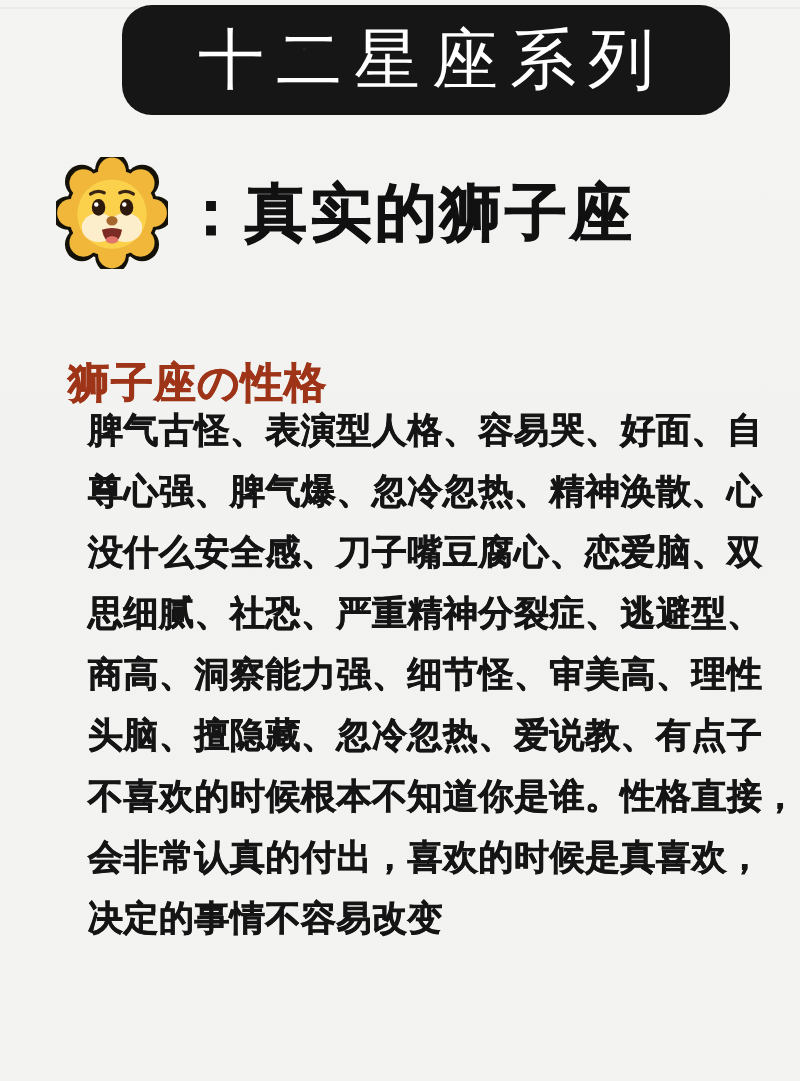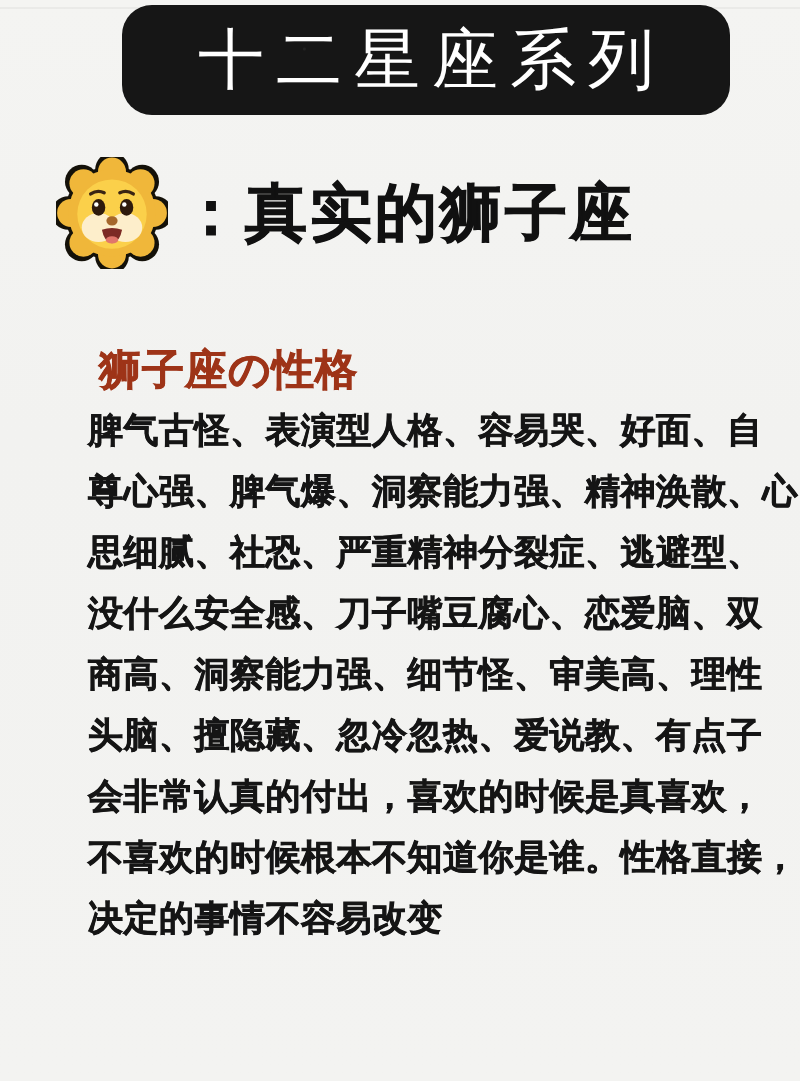--- a/index.html
+++ b/index.html
@@ -47,27 +47,26 @@
     color: #111111;
     font-size: 62px;
     font-weight: 900;
     letter-spacing: 3px;
     white-space: nowrap;
     margin-left: 12px;
     -webkit-text-stroke: 1px #111111;
   }
   .section-heading {
     position: absolute;
-    left: 68px; top: 342px;
+    left: 68px; top: 355px;
     color: #9e3418;
     font-size: 42px;
     font-weight: 900;
     letter-spacing: 1px;
     white-space: nowrap;
-    margin-left: 31px;
     -webkit-text-stroke: 0.8px #9e3418;
   }
   .body-text {
     position: absolute;
     left: 68px; top: 399px;
     color: #151515;
     margin-left: 20px;
   }
   .body-line {
     height: 61px;
@@ -136,22 +135,22 @@
         <ellipse cx="50" cy="74" rx="5.5" ry="3.2" fill="#e0766b"></ellipse>
       </svg>
     </span>
     <span class="title-text">：真实的狮子座</span>
   </div>
 
   <div class="section-heading">狮子座の性格</div>
 
   <div class="body-text">
     <div class="body-line">脾气古怪、表演型人格、容易哭、好面、自</div>
-    <div class="body-line">尊心强、脾气爆、洞察能力强、精神涣散、心</div>
+    <div class="body-line">尊心强、脾气爆、忽冷忽热、精神涣散、心</div>
+    <div class="body-line">没什么安全感、刀子嘴豆腐心、恋爱脑、双</div>
     <div class="body-line">思细腻、社恐、严重精神分裂症、逃避型、</div>
-    <div class="body-line">没什么安全感、刀子嘴豆腐心、恋爱脑、双</div>
     <div class="body-line">商高、洞察能力强、细节怪、审美高、理性</div>
     <div class="body-line">头脑、擅隐藏、忽冷忽热、爱说教、有点子</div>
+    <div class="body-line">不喜欢的时候根本不知道你是谁。性格直接，</div>
     <div class="body-line">会非常认真的付出，喜欢的时候是真喜欢，</div>
-    <div class="body-line">不喜欢的时候根本不知道你是谁。性格直接，</div>
     <div class="body-line">决定的事情不容易改变</div>
   </div>
 </div>
 
 </body></html>

